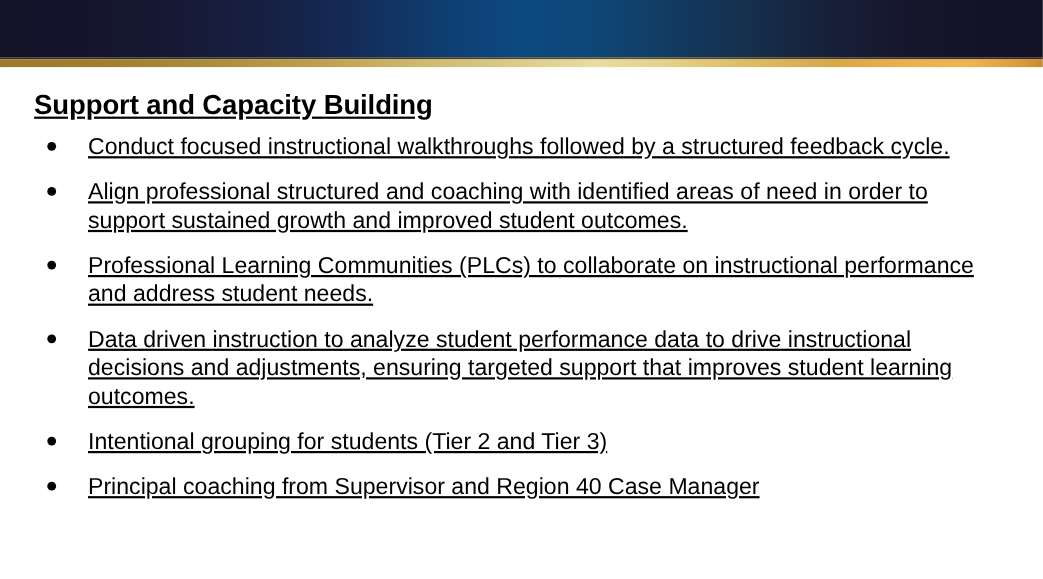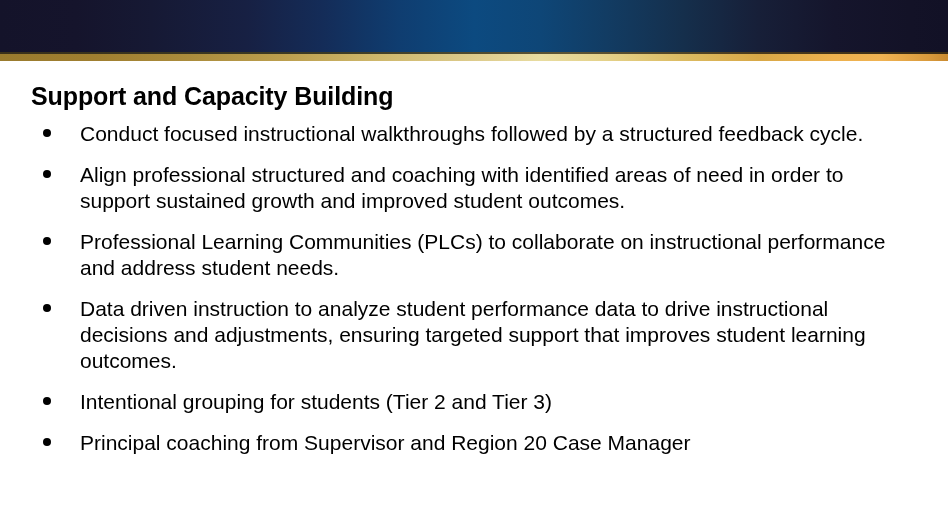--- a/index.html
+++ b/index.html
@@ -87,20 +87,21 @@
       #c98a30 100%
     );
   }
 
   
   #slide-content {
     position: absolute;
     top: 61px;
     left: 0;
     width: 948px;
+    text-decoration: underline;
   }
   #slide-title {
     margin: 0;
     padding: 20px 0 0 31px;
     font-size: 25px;
     font-weight: bold;
     letter-spacing: -0.1px;
     line-height: 30px;
     color: #000000;
   }
@@ -162,17 +163,17 @@
     <li class="bullet-item">
       <span class="bullet-marker"></span>
       <span class="bullet-text">Data driven instruction to analyze student performance data to drive instructional decisions and adjustments, ensuring targeted support that improves student learning outcomes.</span>
     </li>
     <li class="bullet-item">
       <span class="bullet-marker"></span>
       <span class="bullet-text">Intentional grouping for students (Tier 2 and Tier 3)</span>
     </li>
     <li class="bullet-item">
       <span class="bullet-marker"></span>
-      <span class="bullet-text">Principal coaching from Supervisor and Region 20 Case Manager</span>
+      <span class="bullet-text">Principal coaching from Supervisor and Region 40 Case Manager</span>
     </li>
   </ul>
 
 </div>
 
 </body></html>

